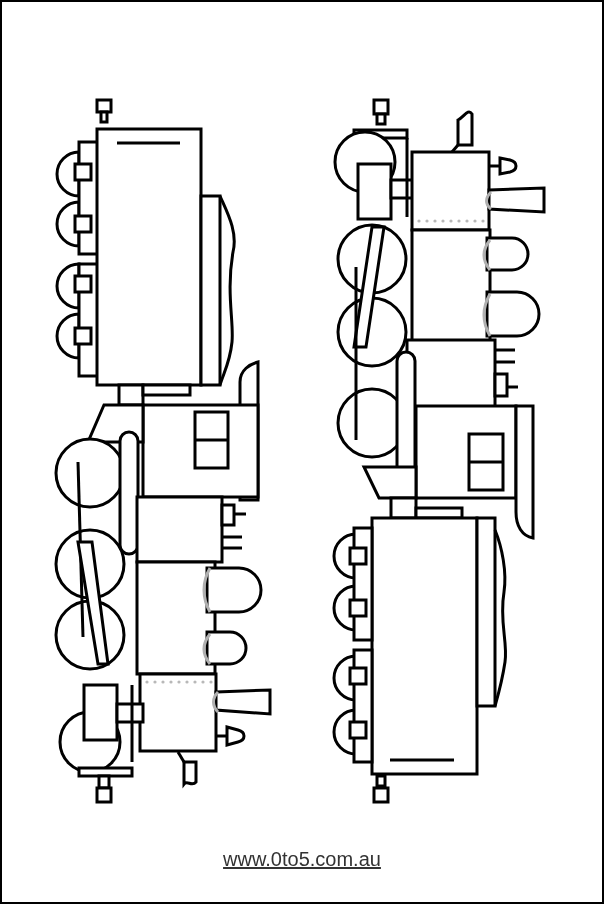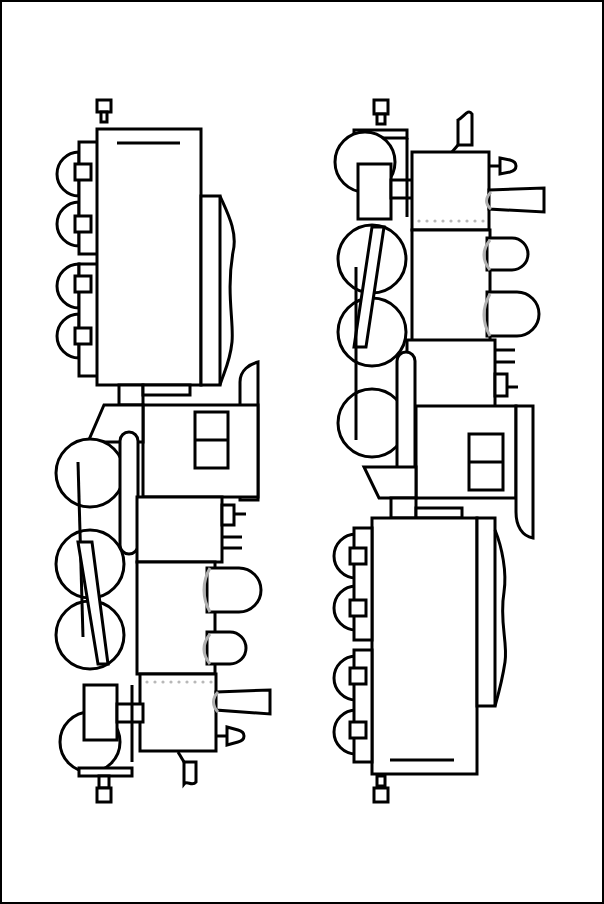--- a/index.html
+++ b/index.html
@@ -216,14 +216,17 @@
         <rect class="st" x="348" y="598" width="16" height="16"></rect>
         <rect class="st" x="348" y="666" width="16" height="16"></rect>
         <rect class="st" x="348" y="720" width="16" height="16"></rect>
 
         <rect class="st" x="375" y="774" width="8" height="10"></rect>
         <rect class="st" x="372" y="786" width="14" height="14"></rect>
       </g>
     </g>
   </svg>
 
+  <div class="footer-link">
+    <span>www.0to5.com.au</span>
+  </div>
 
 </div>
 
 </body></html>

